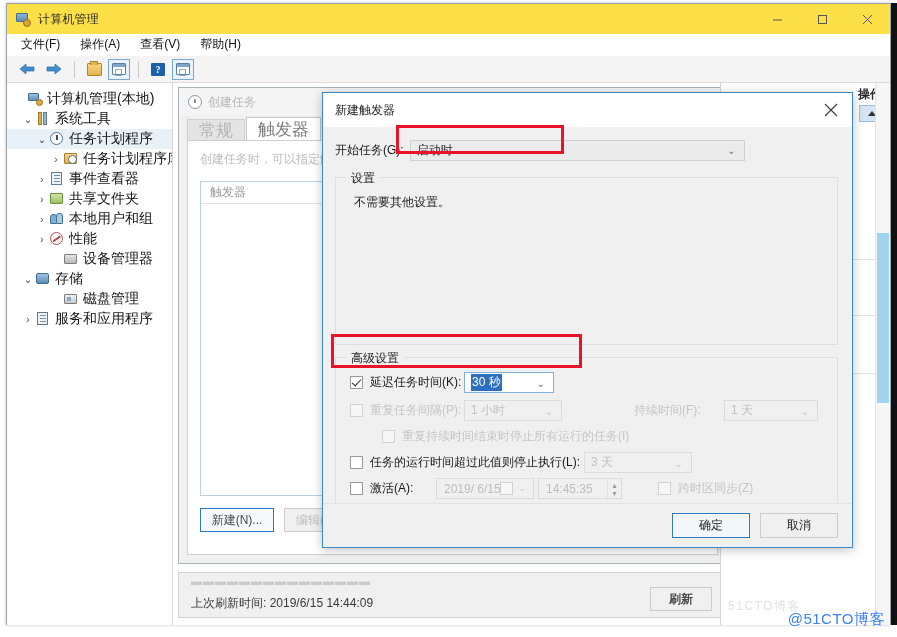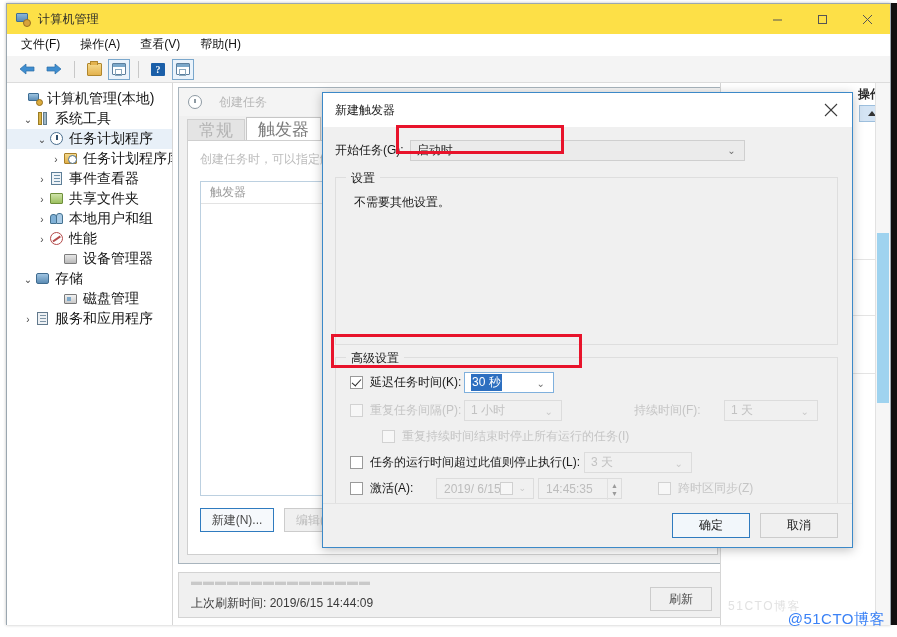--- a/index.html
+++ b/index.html
@@ -167,21 +167,21 @@
   }
   .ct-title {
     height: 28px; display: flex; align-items: center; padding-left: 9px;
     background: #f4f4f4;
   }
   .ct-title .ct-ico {
     width: 14px; height: 14px; border-radius: 50%;
     border: 1.5px solid #8e9aa3; background: #fff; position: relative; margin-right: 6px;
   }
   .ct-title .ct-ico:after{content:"";position:absolute;left:5px;top:2.5px;width:1.5px;height:4.5px;background:#8e9aa3;}
-  .ct-title span { color: #b7b7b7; font-size: 12px; margin-left: 11px; }
+  .ct-title span { color: #b7b7b7; font-size: 12px; }
   .ct-title .ct-chev { margin-left:auto; margin-right:10px; color:#999; font-size:11px;}
 
   .ct-tabs {
     position: relative; height: 24px; margin: 0 0 0 8px;
     display: flex; align-items: flex-end; gap: 1px;
   }
   .ct-tab {
     height: 21px; padding: 0 11px; display: flex; align-items: center;
     background: #e4e4e4; border: 1px solid #cfcfcf; border-bottom: none;
     color: #b5b5b5; font-size: 17px;
@@ -219,21 +219,21 @@
     position: absolute; left: 5px; top: 489px; width: 549px; height: 46px;
     background: #f0f0f0; border: 1px solid #d3d3d3;
   }
   .laststatus .ls-ghost {
     position:absolute; left:12px; top:2px; color:#c9c9c9; font-size:11px; letter-spacing:1px;
   }
   .laststatus .ls-text {
     position: absolute; left: 12px; top: 22px; font-size: 12px; color: #3a3a3a;
   }
   .laststatus .btn {
-    position: absolute; right: 14px; top: 14px; min-width: 62px; color:#4a4a4a;
+    position: absolute; right: 14px; top: 14px; min-width: 62px; color:#4a4a4a;font-weight:bold;
   }
 
   
   .action-pane {
     width: 170px; height: 100%;
     background: #ffffff;
     border-left: 1px solid #d6d6d6;
     position: relative;
   }
   .ap-header {

